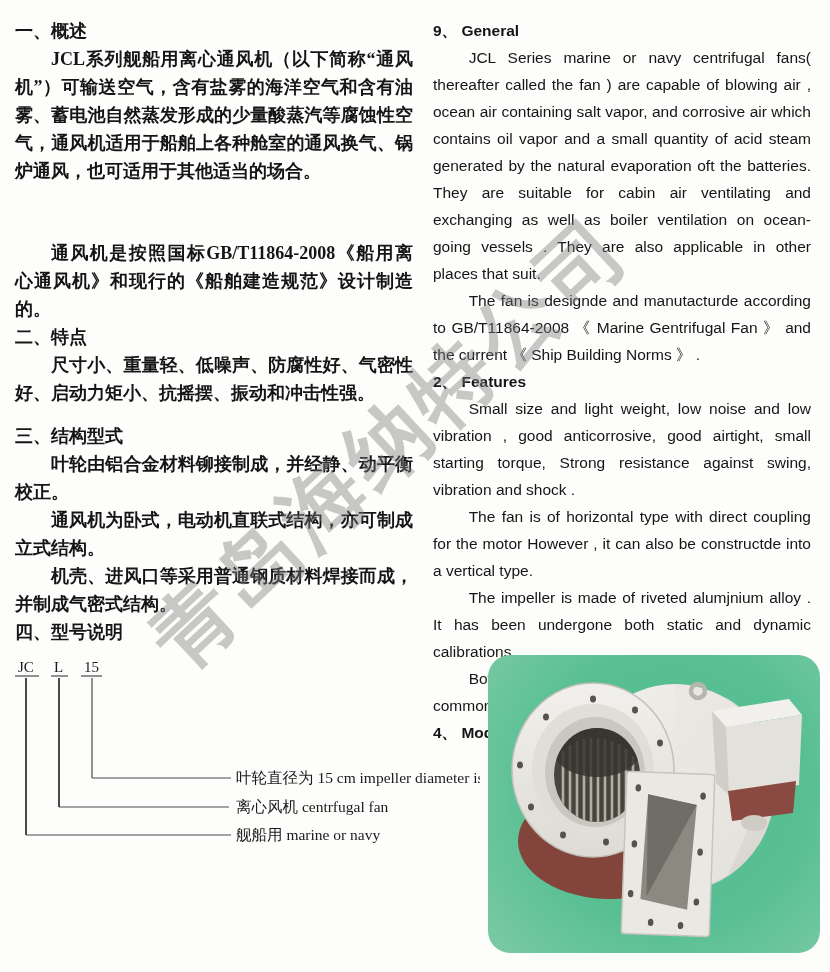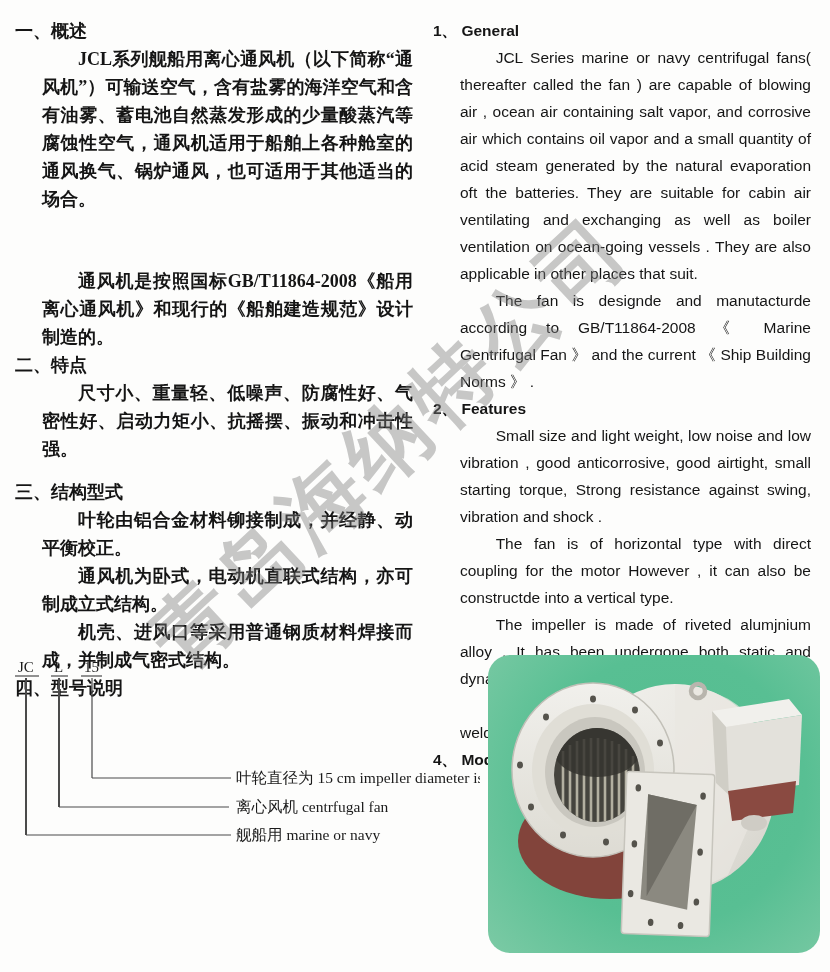--- a/index.html
+++ b/index.html
@@ -18,21 +18,21 @@
     z-index:3; pointer-events:none;
   }
   
   .col { position:absolute; top:17px; z-index:2; }
   .col-left  { left:15px;  width:398px; font-size:18px; line-height:28px;
                font-weight:600; text-align:justify; }
   .col-right { left:433px; width:378px; font-size:15.5px; line-height:27px;
                font-family:"Liberation Sans", sans-serif; text-align:justify; }
   .col h3 { font-size:inherit; line-height:inherit; font-weight:bold; text-align:left; }
   .col-right h3 { font-weight:bold; }
-  .col p { text-indent:2em;margin-left:27px; }
+  .col p { text-indent:2em; }
   .col-right p { text-indent:2.3em; }
   .sp-54 { margin-top:54px; } .sp-18 { } .sp-26 { margin-top:15px; }
   
   .model-diagram { position:absolute; left:0; top:652px; z-index:2; }
   .model-diagram text { fill:#1b1b1b; }
   .model-diagram .code { font-family:"Liberation Serif", serif; font-size:15px; }
   .model-diagram .lbl  { font-family:"Liberation Serif", serif; font-size:15.5px; }
   .model-diagram line, .model-diagram path { stroke:#4a4a4a; stroke-width:1.2; fill:none; }
   .model-diagram .thick { stroke-width:2; }
   
@@ -57,21 +57,21 @@
     <h3 class="sp-18">二、特点</h3>
     <p>尺寸小、重量轻、低噪声、防腐性好、气密性好、启动力矩小、抗摇摆、振动和冲击性强。</p>
     <h3 class="sp-26">三、结构型式</h3>
     <p>叶轮由铝合金材料铆接制成，并经静、动平衡校正。</p>
     <p>通风机为卧式，电动机直联式结构，亦可制成立式结构。</p>
     <p>机壳、进风口等采用普通钢质材料焊接而成，并制成气密式结构。</p>
     <h3>四、型号说明</h3>
   </div>
 
   <div class="col col-right">
-    <h3>1、 General</h3>
+    <h3>9、 General</h3>
     <p>JCL Series marine or navy centrifugal fans( thereafter called the fan ) are capable of blowing air , ocean air containing salt vapor, and corrosive air which contains oil vapor and a small quantity of acid steam generated by the natural evaporation oft the batteries. They are suitable for cabin air ventilating and exchanging as well as boiler ventilation on ocean-going vessels . They are also applicable in other places that suit.</p>
     <p>The fan is designde and manutacturde according to GB/T11864-2008 《 Marine Gentrifugal Fan 》 and the current 《 Ship Building Norms 》 .</p>
     <h3>2、 Features</h3>
     <p>Small size and light weight, low noise and low vibration , good anticorrosive, good airtight, small starting torque, Strong resistance against swing, vibration and shock .</p>
     <p>The fan is of horizontal type with direct coupling for the motor However , it can also be constructde into a vertical type.</p>
     <p>The impeller is made of riveted alumjnium alloy . It has been undergone both static and dynamic calibrations.</p>
     <p>Both the casing and the inlet are made of welded common steel with airtight structure.</p>
     <h3>4、 Model explanation</h3>
   </div>
 

